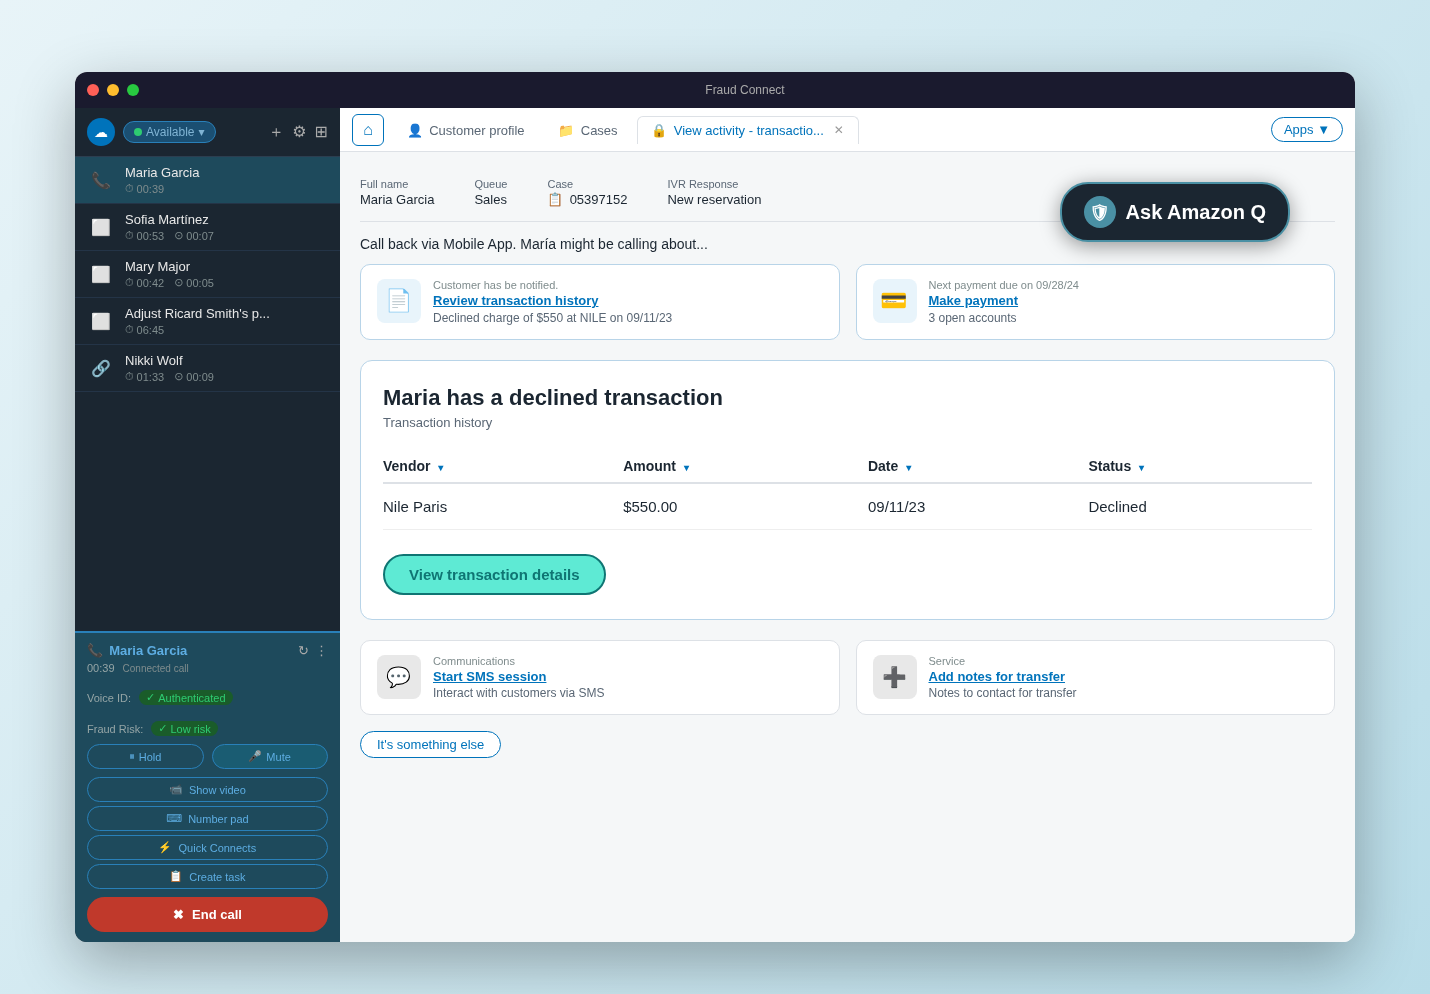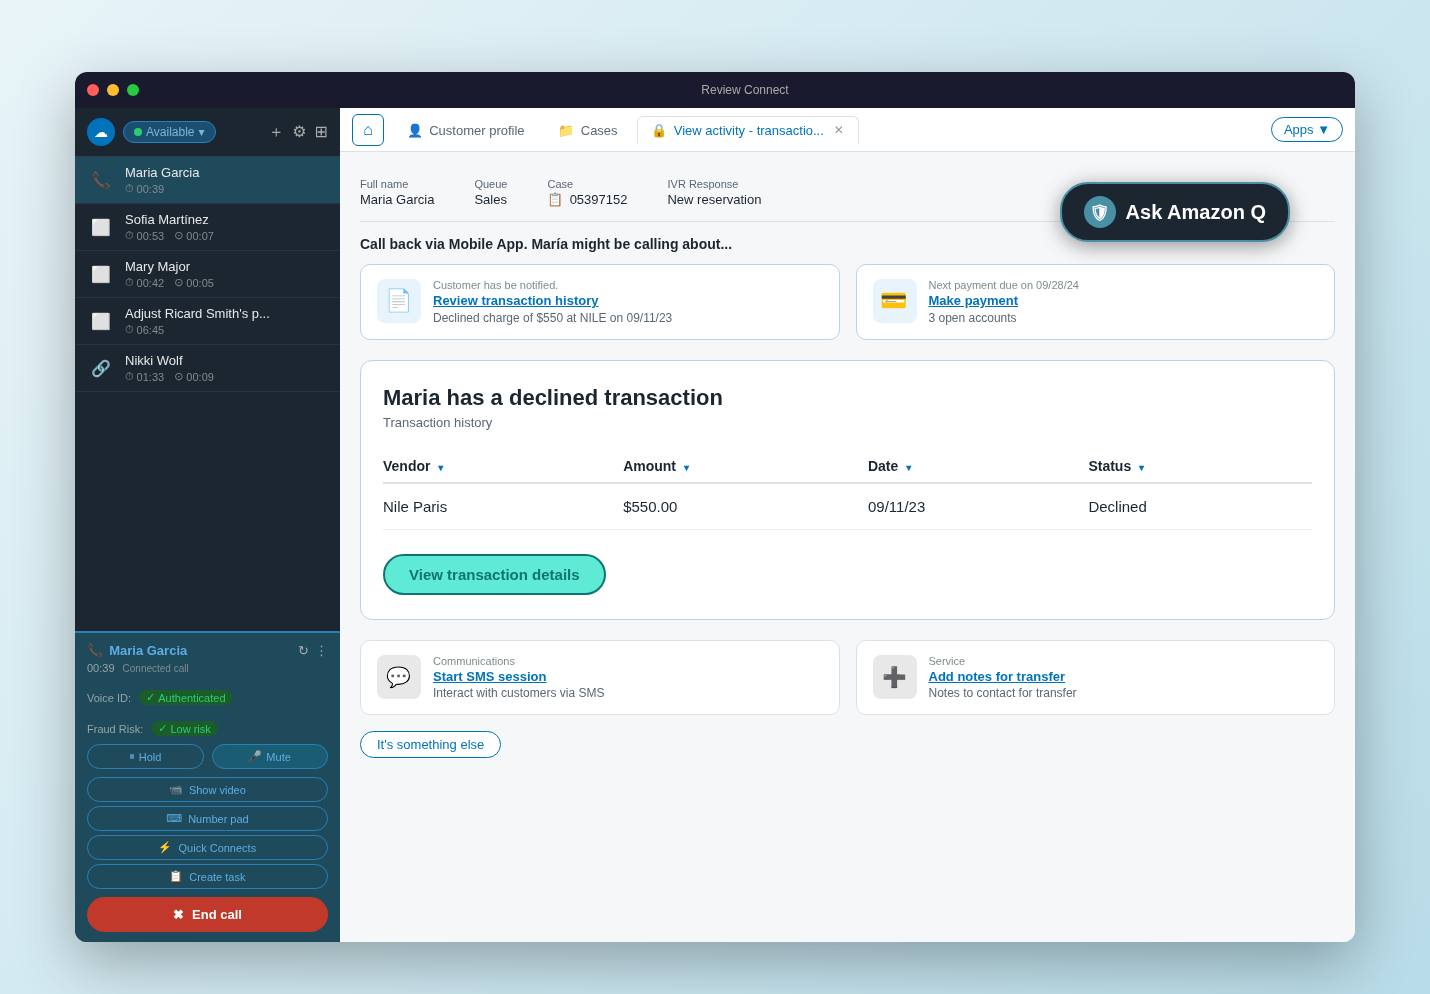--- a/index.html
+++ b/index.html
@@ -290,21 +290,21 @@
     }
     .info-field label { font-size: 11px; color: #5a6775; display: block; margin-bottom: 2px; }
     .info-field .value { font-size: 13px; color: #1b2631; font-weight: 500; }
     .case-value { display: flex; align-items: center; gap: 6px; }
     .case-icon { color: #0073bb; font-size: 13px; }
 
     
     .callout-banner {
       font-size: 14px;
       color: #1b2631;
-      font-weight: 700;
+      font-weight: 400;
       margin-bottom: 12px;
     }
 
     
     .suggestion-cards {
       display: flex;
       gap: 16px;
       margin-bottom: 20px;
     }
     .suggestion-card {
@@ -459,21 +459,21 @@
   </style>
 </head>
 <body>
 
 <div class="window">
 
   <div class="title-bar">
     <div class="traffic-light tl-red"></div>
     <div class="traffic-light tl-yellow"></div>
     <div class="traffic-light tl-green"></div>
-    <div class="title-text">Review Connect</div>
+    <div class="title-text">Fraud Connect</div>
   </div>
 
   <div class="app-body">
 
     <div class="sidebar">
 
       <div class="sidebar-header">
         <div class="sidebar-logo">
           <span>☁</span>
         </div>

